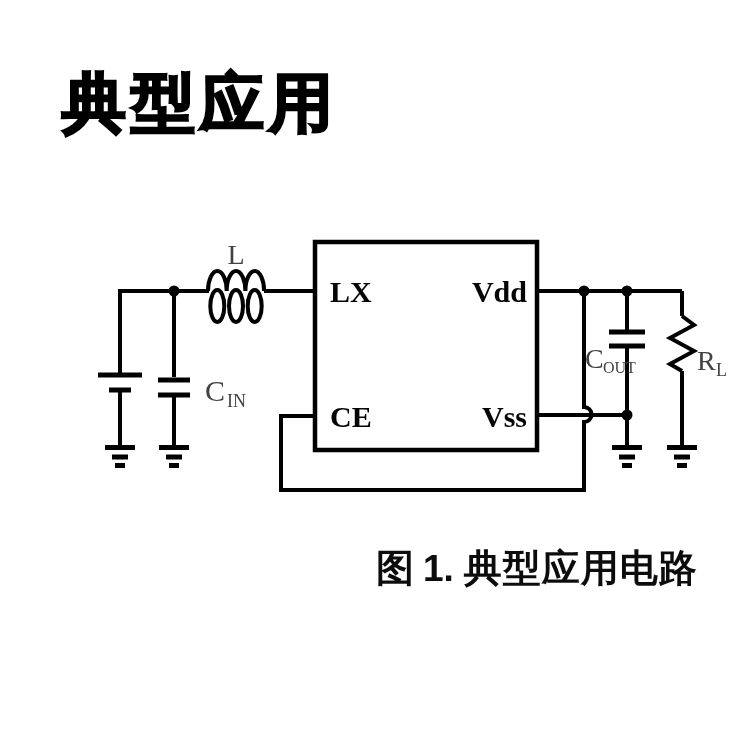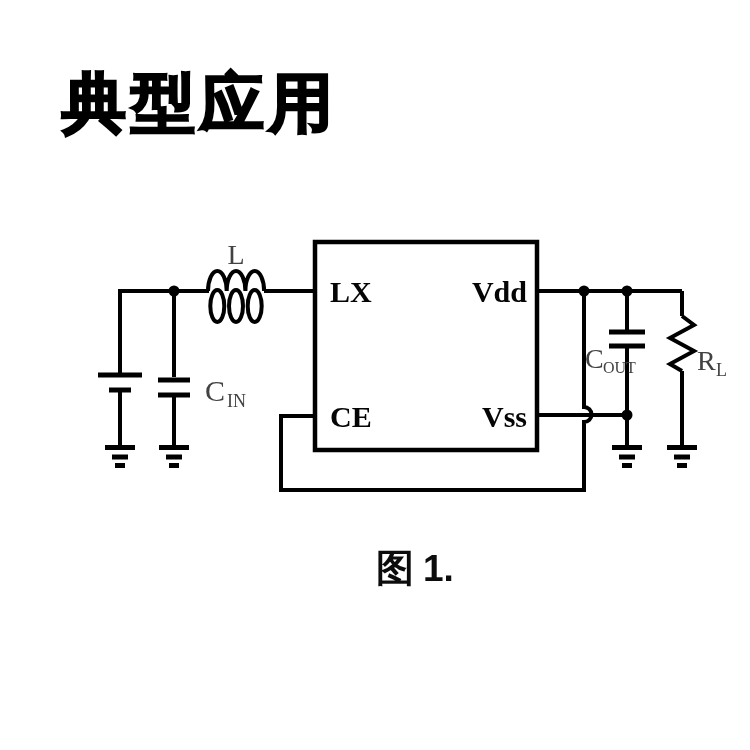--- a/index.html
+++ b/index.html
@@ -149,15 +149,16 @@
     <text class="comp c-main-sm" x="585" y="368">C</text>
     <text class="comp c-sub-sm" x="603" y="373">OUT</text>
 
     <text class="comp c-main-sm" x="697" y="370">R</text>
     <text class="comp c-sub" x="716" y="376">L</text>
   </svg>
 
   <div class="fig-caption">
     <span>图</span>
     <span class="num">1.</span>
+    <span class="cap-text">典型应用电路</span>
   </div>
 
 </div>
 
 </body></html>

